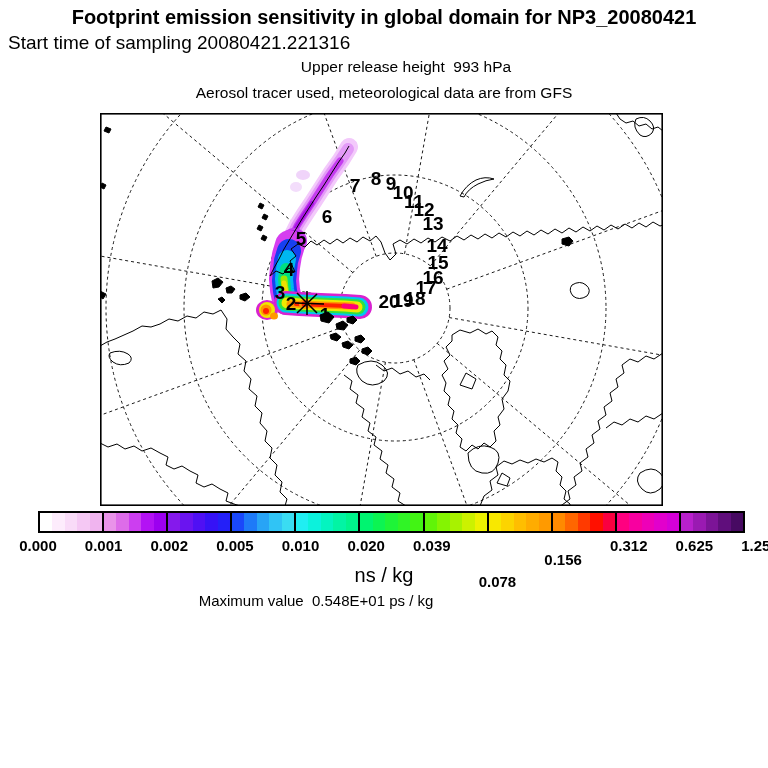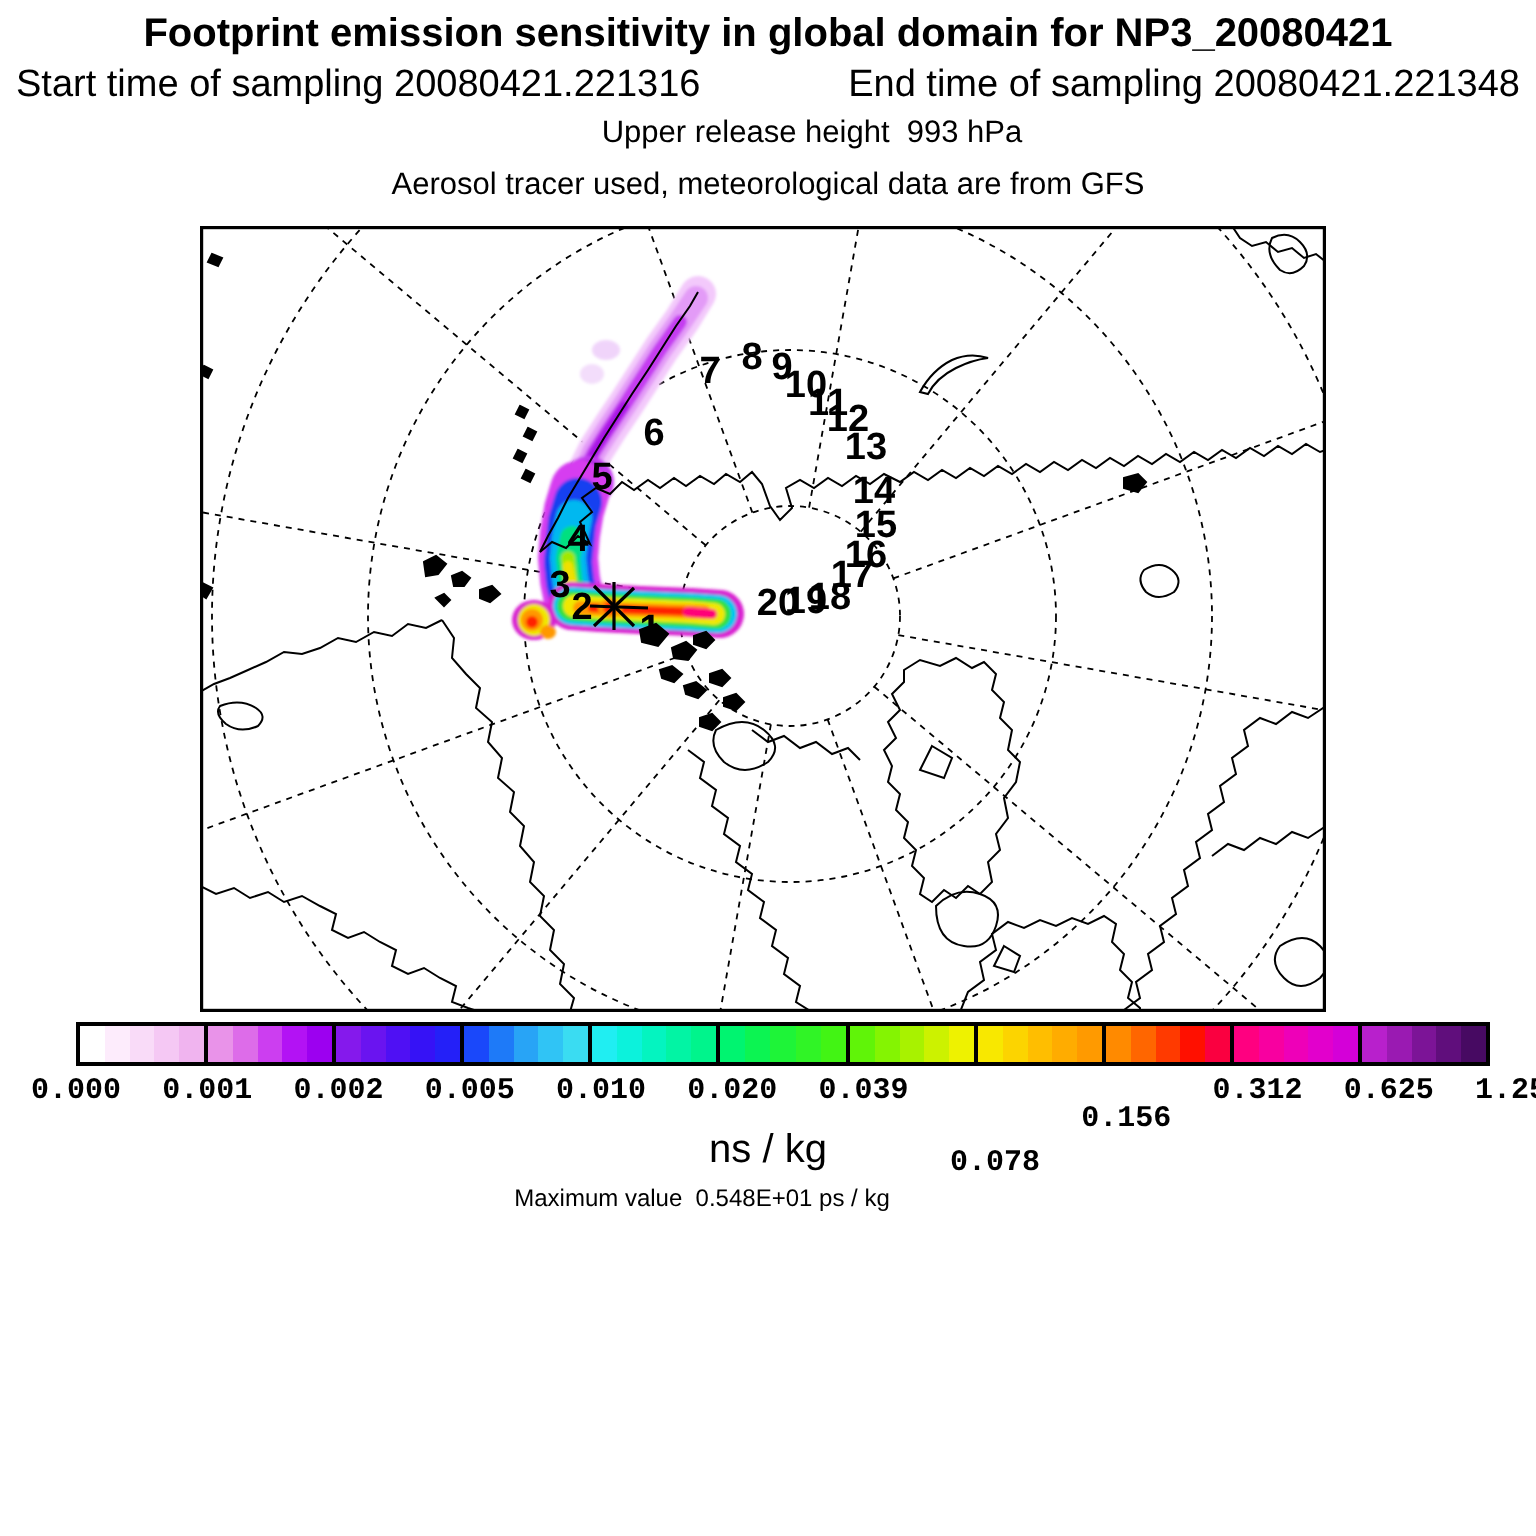--- a/index.html
+++ b/index.html
@@ -7,34 +7,33 @@
   .abs{position:absolute;}
   .hdr{width:768px;text-align:center;white-space:pre;}
   #title{top:6px;left:0;font-size:20px;font-weight:bold;}
   #line2{top:32px;left:0;width:768px;display:flex;justify-content:space-between;padding:0 8px;box-sizing:border-box;font-size:19px;}
   #line3{top:58px;left:0;width:768px;display:flex;justify-content:center;gap:46px;font-size:15.5px;}
   #line4{top:84px;left:0;font-size:15.5px;}
   #map-wrap{left:100px;top:113px;width:563px;height:393px;}
   #colorbar{left:38px;top:511px;width:707px;height:22px;border:2px solid #000;display:flex;box-sizing:border-box;background:#fff;}
   .cb-seg{flex:1 1 0;border-right:2px solid #000;}
   .cb-seg:last-child{border-right:none;}
-  #cb-ticks{left:38px;top:537px;width:722px;height:18px;font-family:Liberation Mono, monospace;}
+  #cb-ticks{left:38px;top:537px;width:722px;height:18px;}
   .cb-tick{position:absolute;transform:translateX(-50%);font-size:15px;font-weight:bold;white-space:pre;}
   #units{top:564px;left:0;width:768px;text-align:center;font-size:20px;}
-  #maxline{top:592px;left:0;width:632px;text-align:center;font-size:12px;white-space:pre;margin-left:35px;}
+  #maxline{top:592px;left:0;width:632px;text-align:center;font-size:15px;white-space:pre;}
   .traj{font-size:19px;font-weight:bold;fill:#000;}
   text{font-family:"Liberation Sans",sans-serif;}
 </style>
 </head>
 <body>
 
 <div id="title" class="abs hdr">Footprint emission sensitivity in global domain for NP3_20080421</div>
 <div id="line2" class="abs">
   <span style="white-space:pre;">Start time of sampling 20080421.221316</span>
-  <span style="white-space:pre;">End time of sampling 20080421.221348</span>
 </div>
 <div id="line3" class="abs">
   <span style="white-space:pre;margin-left:44px;">Upper release height  993 hPa</span>
 </div>
 <div id="line4" class="abs hdr">Aerosol tracer used, meteorological data are from GFS</div>
 
 <div id="map-wrap" class="abs">
 <svg width="563" height="393" viewBox="0 0 563 393">
   <defs>
     <clipPath id="mapclip">

